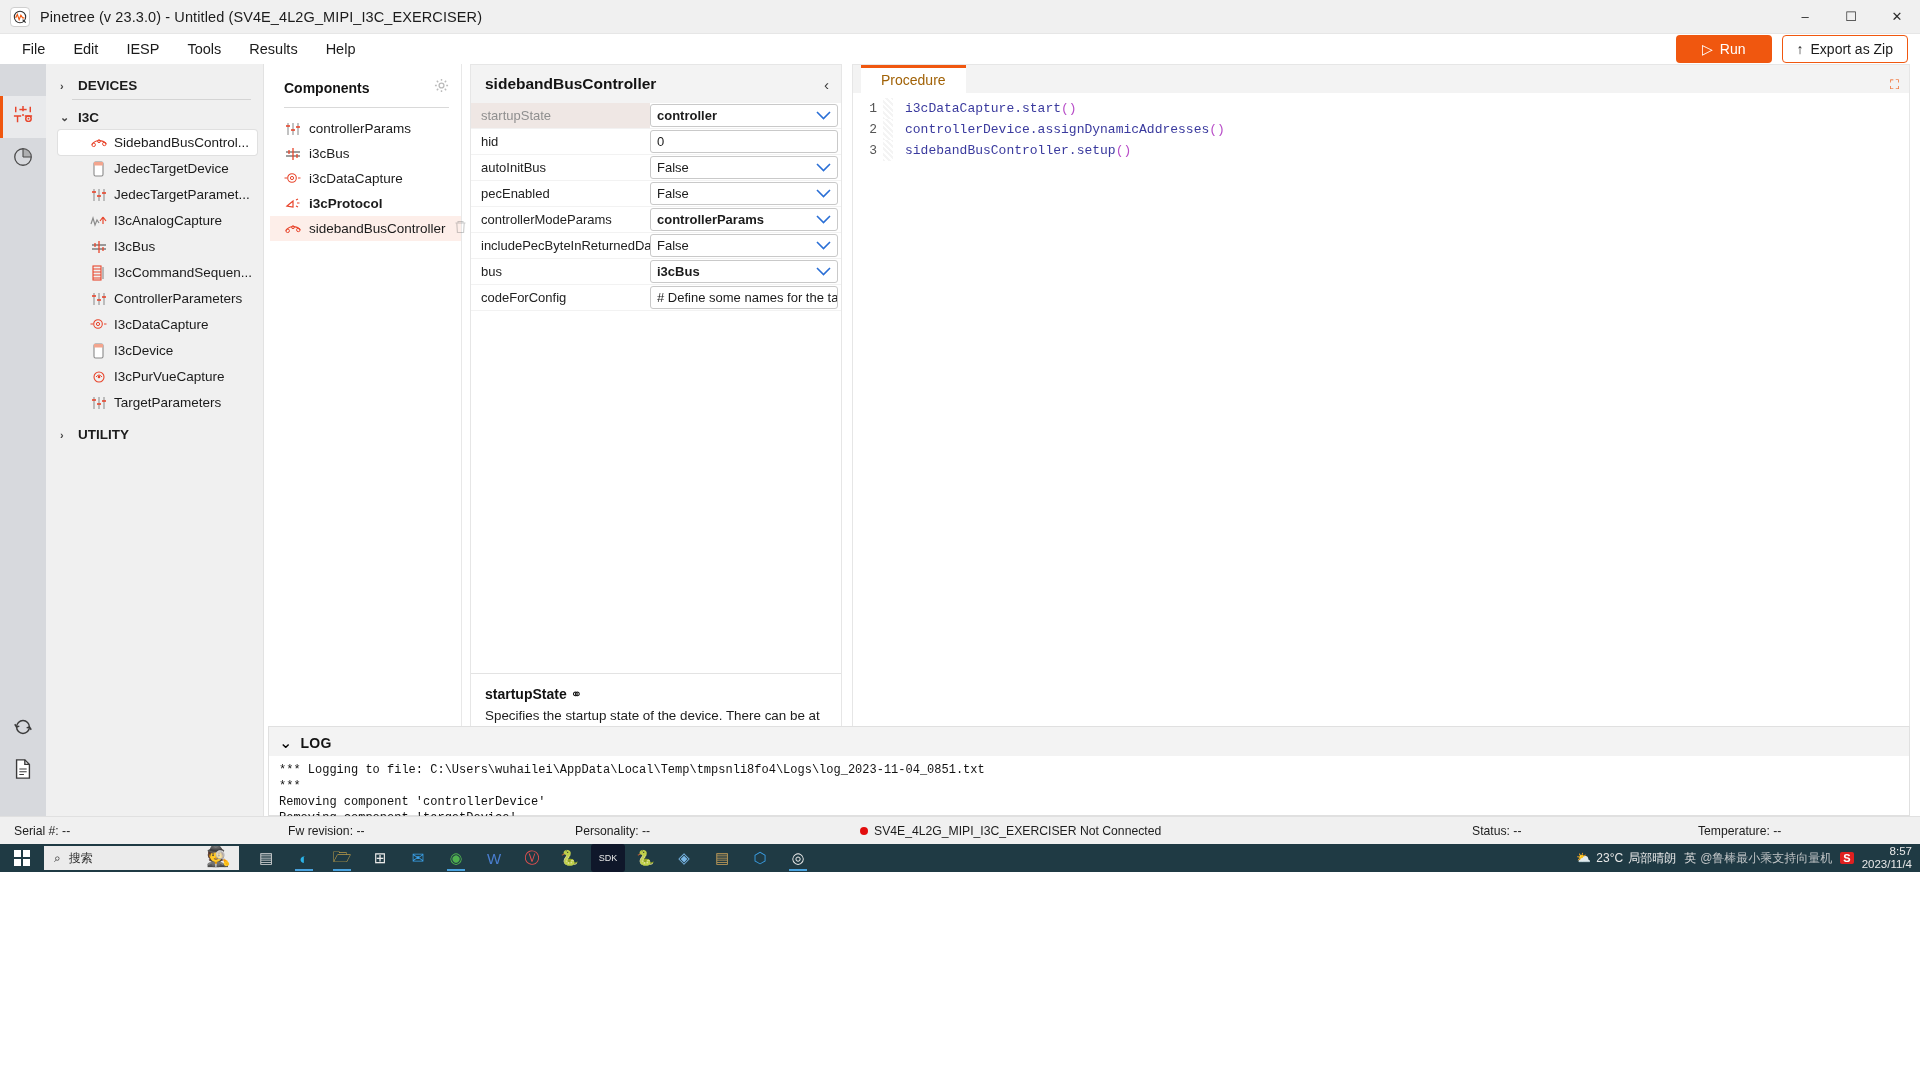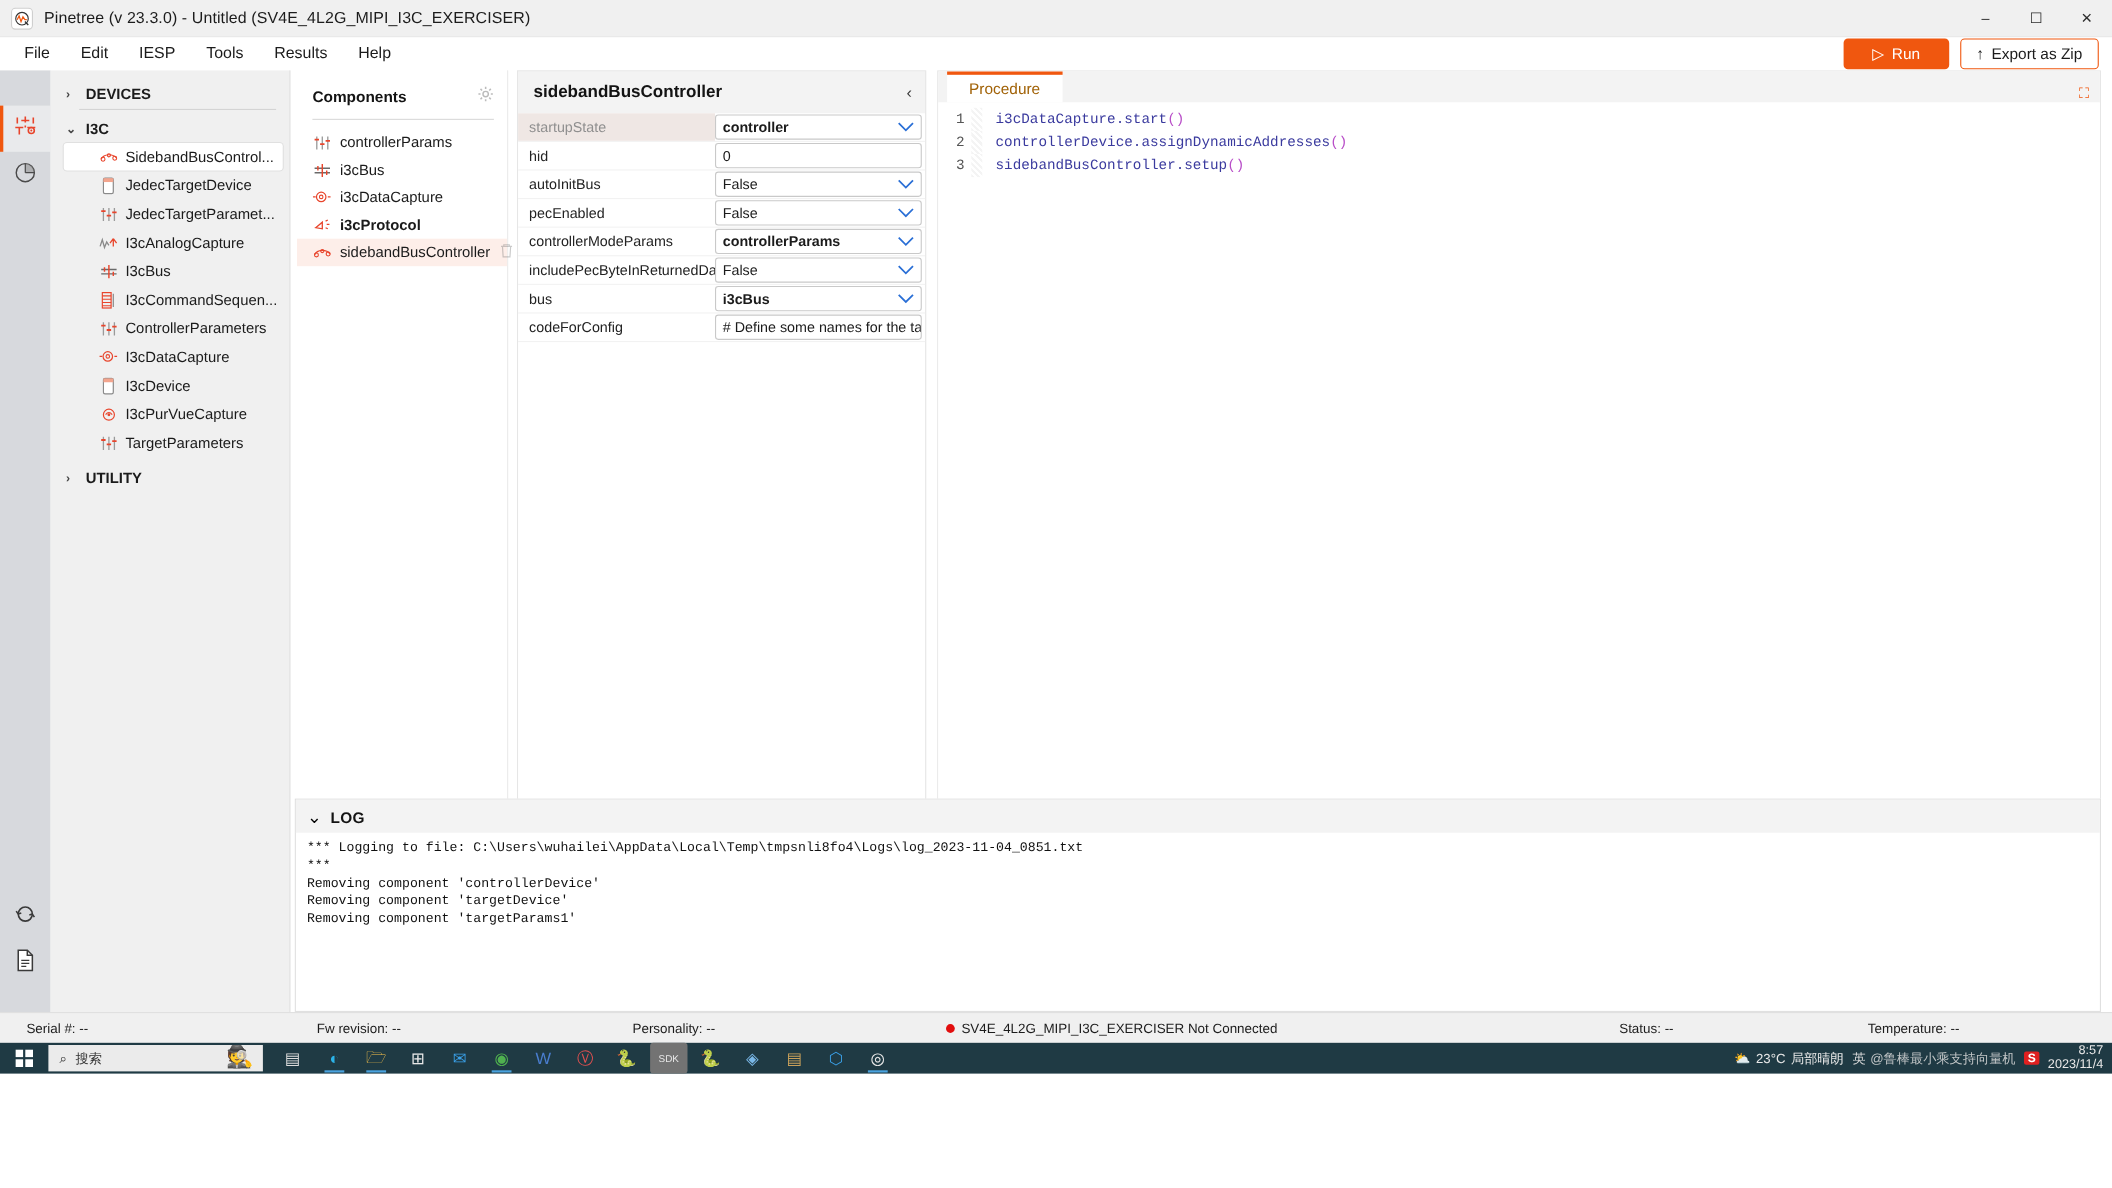--- a/index.html
+++ b/index.html
@@ -2,21 +2,21 @@
 <html><head>
 <meta charset="utf-8">
 <style>
   * { box-sizing: border-box; margin: 0; padding: 0; }
   html, body {
     width: 1920px; height: 1080px;
     overflow: hidden;
     font-family: "Liberation Sans", sans-serif;
     background: #ffffff;
   }
-  #app { position: relative; width: 1920px; height: 976px; }
+  #app { position: relative; width: 1920px; height: 872px; }
 
   
   .titlebar {
     height: 34px; background: #f0f0f0; display: flex; align-items: center;
     border-bottom: 1px solid #e6e6e6;
   }
   .titlebar .appicon {
     width: 20px; height: 20px; margin-left: 10px; margin-right: 10px;
     border: 1px solid #cfcfcf; border-radius: 4px; background:#fff;
     display:flex; align-items:center; justify-content:center;
@@ -634,21 +634,21 @@
       <span class="t">LOG</span>
     </div>
     <div class="log-body">*** Logging to file: C:\Users\wuhailei\AppData\Local\Temp\tmpsnli8fo4\Logs\log_2023-11-04_0851.txt
 ***
 Removing component 'controllerDevice'
 Removing component 'targetDevice'
 Removing component 'targetParams1'</div>
   </div>
 
   <div class="statusbar">
-    <div class="s" style="left:24px;">Serial #:  --</div>
+    <div class="s" style="left:14px;">Serial #:  --</div>
     <div class="s" style="left:288px;">Fw revision: --</div>
     <div class="s" style="left:575px;">Personality: --</div>
     <div class="s" style="left:860px;">
       <span class="dot-red"></span>
       <span>SV4E_4L2G_MIPI_I3C_EXERCISER Not Connected</span>
     </div>
     <div class="s" style="left:1472px;">Status: --</div>
     <div class="s" style="left:1698px;">Temperature: --</div>
   </div>
 
@@ -669,21 +669,21 @@
     <div class="tb-icons">
       <div class="tb-ic" style="color:#dcdcdc;">▤</div>
       <div class="tb-ic run" style="color:#2bb3e8;">◐</div>
       <div class="tb-ic run" style="color:#f5c04b;">🗁</div>
       <div class="tb-ic" style="color:#e8e8e8;">⊞</div>
       <div class="tb-ic" style="color:#3aa0e8;">✉</div>
       <div class="tb-ic run" style="color:#4fb04f;">◉</div>
       <div class="tb-ic" style="color:#4a7ed0;">W</div>
       <div class="tb-ic" style="color:#e05050;">Ⓥ</div>
       <div class="tb-ic" style="color:#d8a52b;">🐍</div>
-      <div class="tb-ic" style="color:#e8e8e8;font-size:9px;background:#737373;border-radius:3px;">SDK</div>
+      <div class="tb-ic" style="color:#e8e8e8;font-size:9px;background:#0f172a;border-radius:3px;">SDK</div>
       <div class="tb-ic" style="color:#4a90c0;">🐍</div>
       <div class="tb-ic" style="color:#7ab8e8;">◈</div>
       <div class="tb-ic" style="color:#c8a05a;">▤</div>
       <div class="tb-ic" style="color:#3aa0e8;">⬡</div>
       <div class="tb-ic run" style="color:#e8e8e8;">◎</div>
     </div>
     <div class="tray">
       <div class="wx">
         <span>⛅</span>
         <span>23°C</span>

